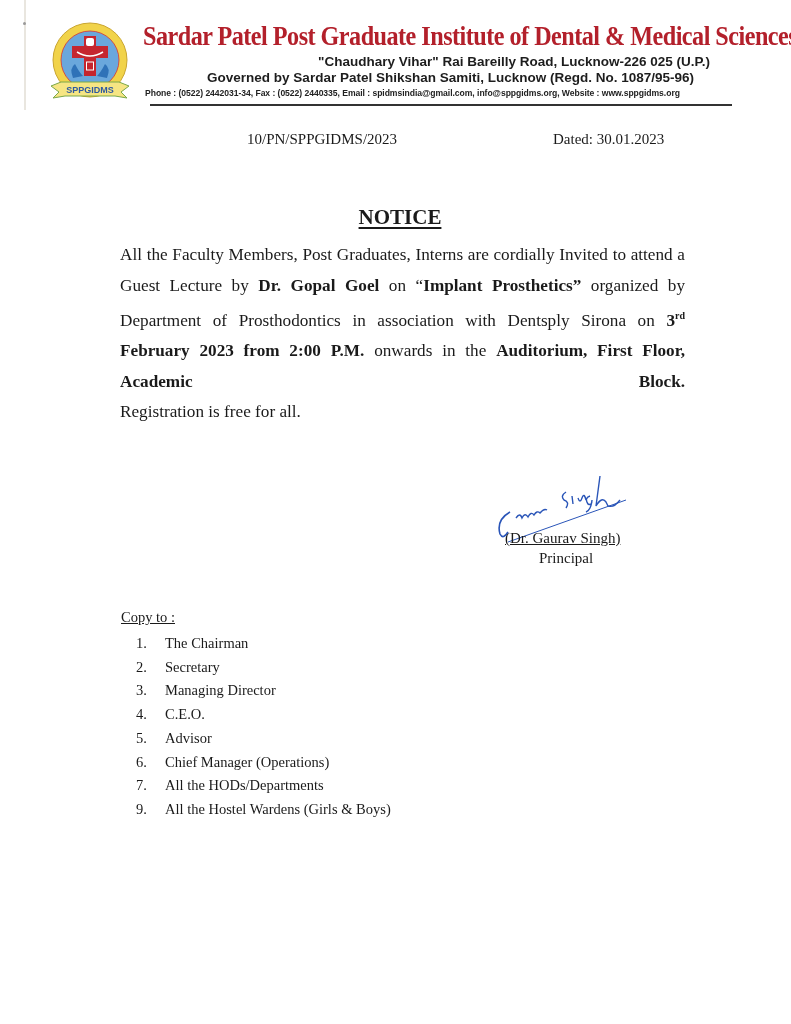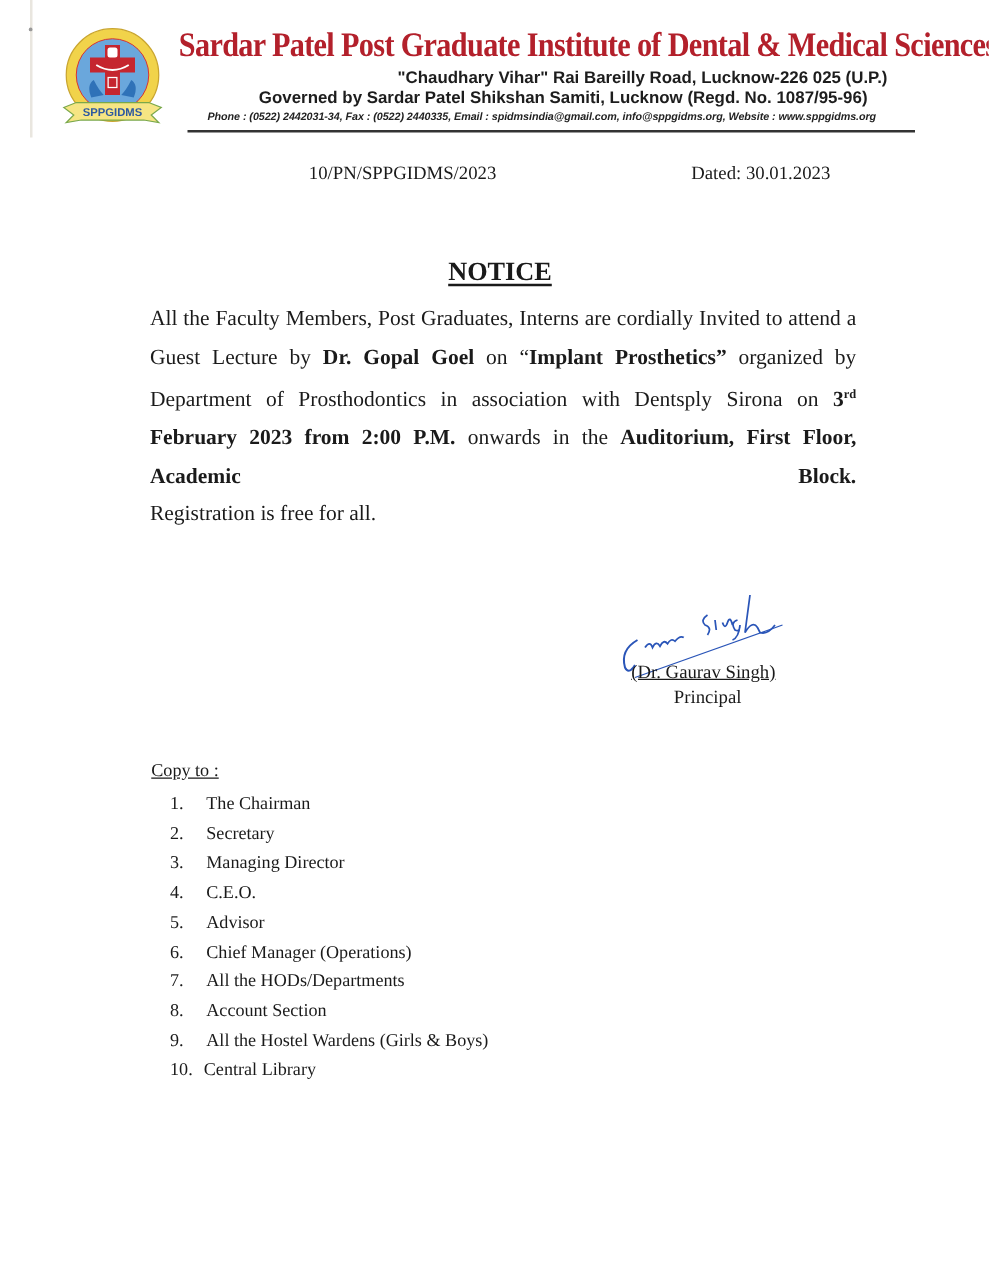--- a/index.html
+++ b/index.html
@@ -4,21 +4,21 @@
 <style>
   html, body { margin:0; padding:0; background:#ffffff; }
   body { width:791px; height:1024px; position:relative; overflow:hidden; font-family:"Liberation Serif", serif; color:#1a1a1a; }
   .abs { position:absolute; }
   .scan-edge { left:24px; top:0; width:2px; height:110px; background:#e9e6df; }
   .scan-dot { left:23px; top:22px; width:3px; height:3px; background:#999; border-radius:50%; }
   .logo { left:47px; top:20px; width:86px; height:86px; }
   .inst-name { left:143px; top:20px; font-family:"Liberation Serif", serif; font-weight:bold; font-size:27.5px; color:#b3202b; letter-spacing:-0.6px; white-space:nowrap; transform:scaleX(0.88); transform-origin:left top; }
   .addr { top:54px; left:0; width:710px; text-align:right; font-family:"Liberation Sans", sans-serif; font-weight:bold; font-size:13.5px; color:#1d1d1d; white-space:nowrap; }
   .governed { top:70px; left:0; width:658px; text-align:right; font-family:"Liberation Sans", sans-serif; font-weight:bold; font-size:13.5px; color:#1d1d1d; white-space:nowrap;padding-left:36px; }
-  .contact { top:88px; left:166px; font-family:"Liberation Sans", sans-serif; font-weight:bold; font-size:8.6px; color:#222; white-space:nowrap; letter-spacing:-0.05px;font-style:italic; }
+  .contact { top:88px; left:145px; font-family:"Liberation Sans", sans-serif; font-weight:bold; font-size:8.6px; color:#222; white-space:nowrap; letter-spacing:-0.05px; }
   .rule { left:150px; top:104px; width:582px; height:2px; background:#333; }
   .ref { left:247px; top:131px; font-size:15px; }
   .dated { left:553px; top:131px; font-size:15px;text-align:right; }
   .notice { left:0; width:800px; top:205px; text-align:center; font-weight:bold; font-size:21px; text-decoration:underline; text-underline-offset:3px; }
   .body-text { left:120px; top:240px; width:565px; font-size:17.2px; line-height:30.5px; text-align:justify; }
   .body-text p { margin:0; }
   .body-text .last-line { text-align-last:justify; }
   .body-text sup { font-size:10px; }
   .sig { left:488px; top:468px; width:140px; height:80px; }
   .signame { left:505px; top:530px; font-size:15px;text-decoration:underline; }
@@ -78,16 +78,14 @@
 
 <div class="abs copy-to">Copy to :</div>
 <ul class="abs copy-list">
   <li><span class="num">1.</span><span>The Chairman</span></li>
   <li><span class="num">2.</span><span>Secretary</span></li>
   <li><span class="num">3.</span><span>Managing Director</span></li>
   <li><span class="num">4.</span><span>C.E.O.</span></li>
   <li><span class="num">5.</span><span>Advisor</span></li>
   <li><span class="num">6.</span><span>Chief Manager (Operations)</span></li>
   <li><span class="num">7.</span><span>All the HODs/Departments</span></li>
-  <li><span class="num">8.</span><span>Account Section</span></li>
   <li><span class="num">9.</span><span>All the Hostel Wardens  (Girls &amp; Boys)</span></li>
-  <li><span class="num wide">10.</span><span>Central Library</span></li>
 </ul>
 
 </body></html>

